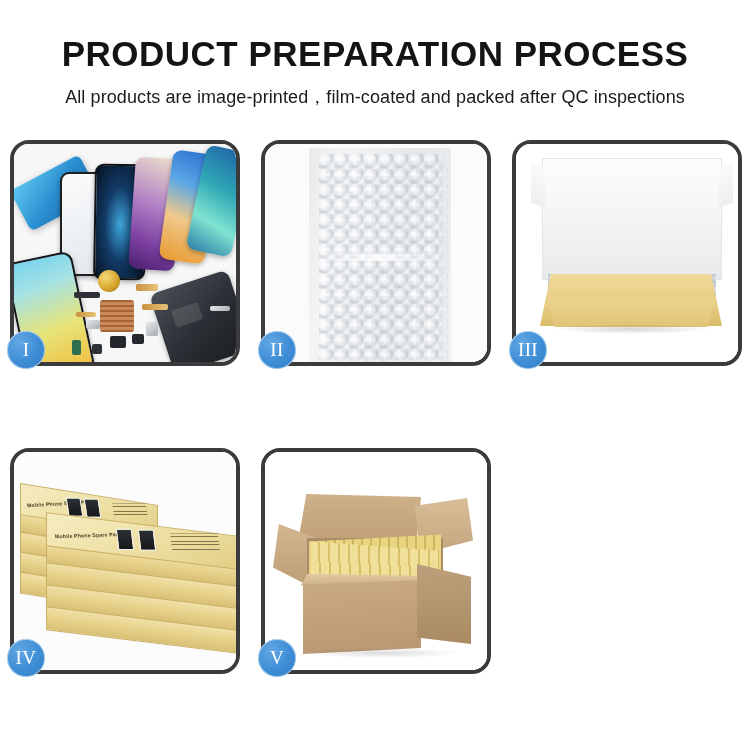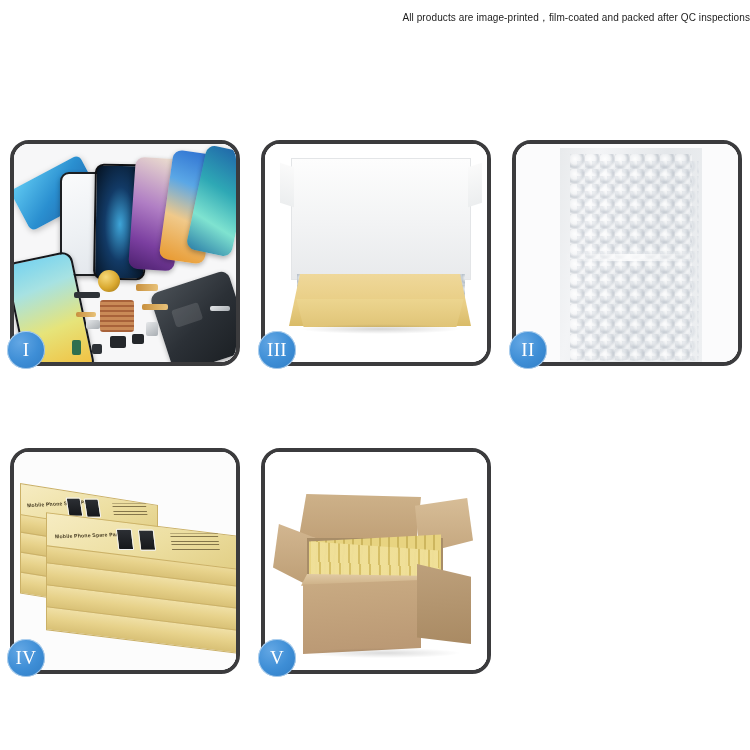--- a/index.html
+++ b/index.html
@@ -28,26 +28,25 @@
     font-size: 35px;
     font-weight: 700;
     letter-spacing: 0.5px;
     color: #141414;
     font-family: "Liberation Sans", sans-serif;
     white-space: nowrap;
   }
   .subtitle {
     margin: 0;
     padding-top: 11px;
-    font-size: 10px;
+    font-size: 18px;
     font-weight: 400;
     color: #1b1b1b;
     letter-spacing: 0.1px;
     white-space: nowrap;
-    text-align: right;
   }
 
   
   .grid {
     position: absolute;
     top: 140px;
     left: 10px;
     width: 732px;
     display: grid;
     grid-template-columns: 230px 230px 230px;
@@ -352,20 +351,21 @@
   }
   .c6-shadow {
     position:absolute; left: 22px; top: 186px; width: 178px; height: 10px;
     background: radial-gradient(ellipse at 50% 50%, rgba(0,0,0,0.13), transparent 74%);
   }
 </style>
 </head>
 <body>
 
 <div class="header">
+  <h1 class="title">PRODUCT PREPARATION PROCESS</h1>
   <p class="subtitle">All products are image-printed，film-coated and packed after QC inspections</p>
 </div>
 
 <div class="grid">
 
   <div class="panel">
     <div class="panel-inner">
       <div class="p1-bg"></div>
 
       <div class="ph ph-blue-flat"></div>
@@ -389,39 +389,39 @@
       <div class="part part-green" style="left:58px;  top:196px; width:9px;  height:15px;"></div>
       <div class="part part-bar" style="left:78px;  top:200px; width:10px; height:10px;"></div>
       <div class="part part-flex" style="left:62px;  top:168px; width:20px; height:5px;"></div>
       <div class="part part-silver" style="left:196px; top:162px; width:20px; height:5px;"></div>
     </div>
     <div class="badge">I</div>
   </div>
 
   <div class="panel">
     <div class="panel-inner">
+      <div class="p2-bg"></div>
+      <div class="wrap-sheet"></div>
+      <div class="bubbles"></div>
+      <div class="bubbles2"></div>
+      <div class="wrap-fold"></div>
+    </div>
+    <div class="badge">II</div>
+  </div>
+
+  <div class="panel">
+    <div class="panel-inner">
       <div class="p3-bg"></div>
       <div class="box3-lid"></div>
       <div class="box3-contents"></div>
       <div class="box3-base"></div>
       <div class="box3-front"></div>
       <div class="box3-shadow"></div>
     </div>
     <div class="badge">III</div>
-  </div>
-
-  <div class="panel">
-    <div class="panel-inner">
-      <div class="p2-bg"></div>
-      <div class="wrap-sheet"></div>
-      <div class="bubbles"></div>
-      <div class="bubbles2"></div>
-      <div class="wrap-fold"></div>
-    </div>
-    <div class="badge">II</div>
   </div>
 
   <div class="panel">
     <div class="panel-inner">
       <div class="p4-bg"></div>
       <div class="stack">
 
         <div class="sbox" style="left:2px;  top:54px;  width:104px; height:20px; transform:skewY(9deg);"></div>
         <div class="sbox" style="left:2px;  top:74px;  width:104px; height:20px; transform:skewY(9deg);"></div>
         <div class="sbox" style="left:2px;  top:94px;  width:104px; height:20px; transform:skewY(9deg);"></div>

